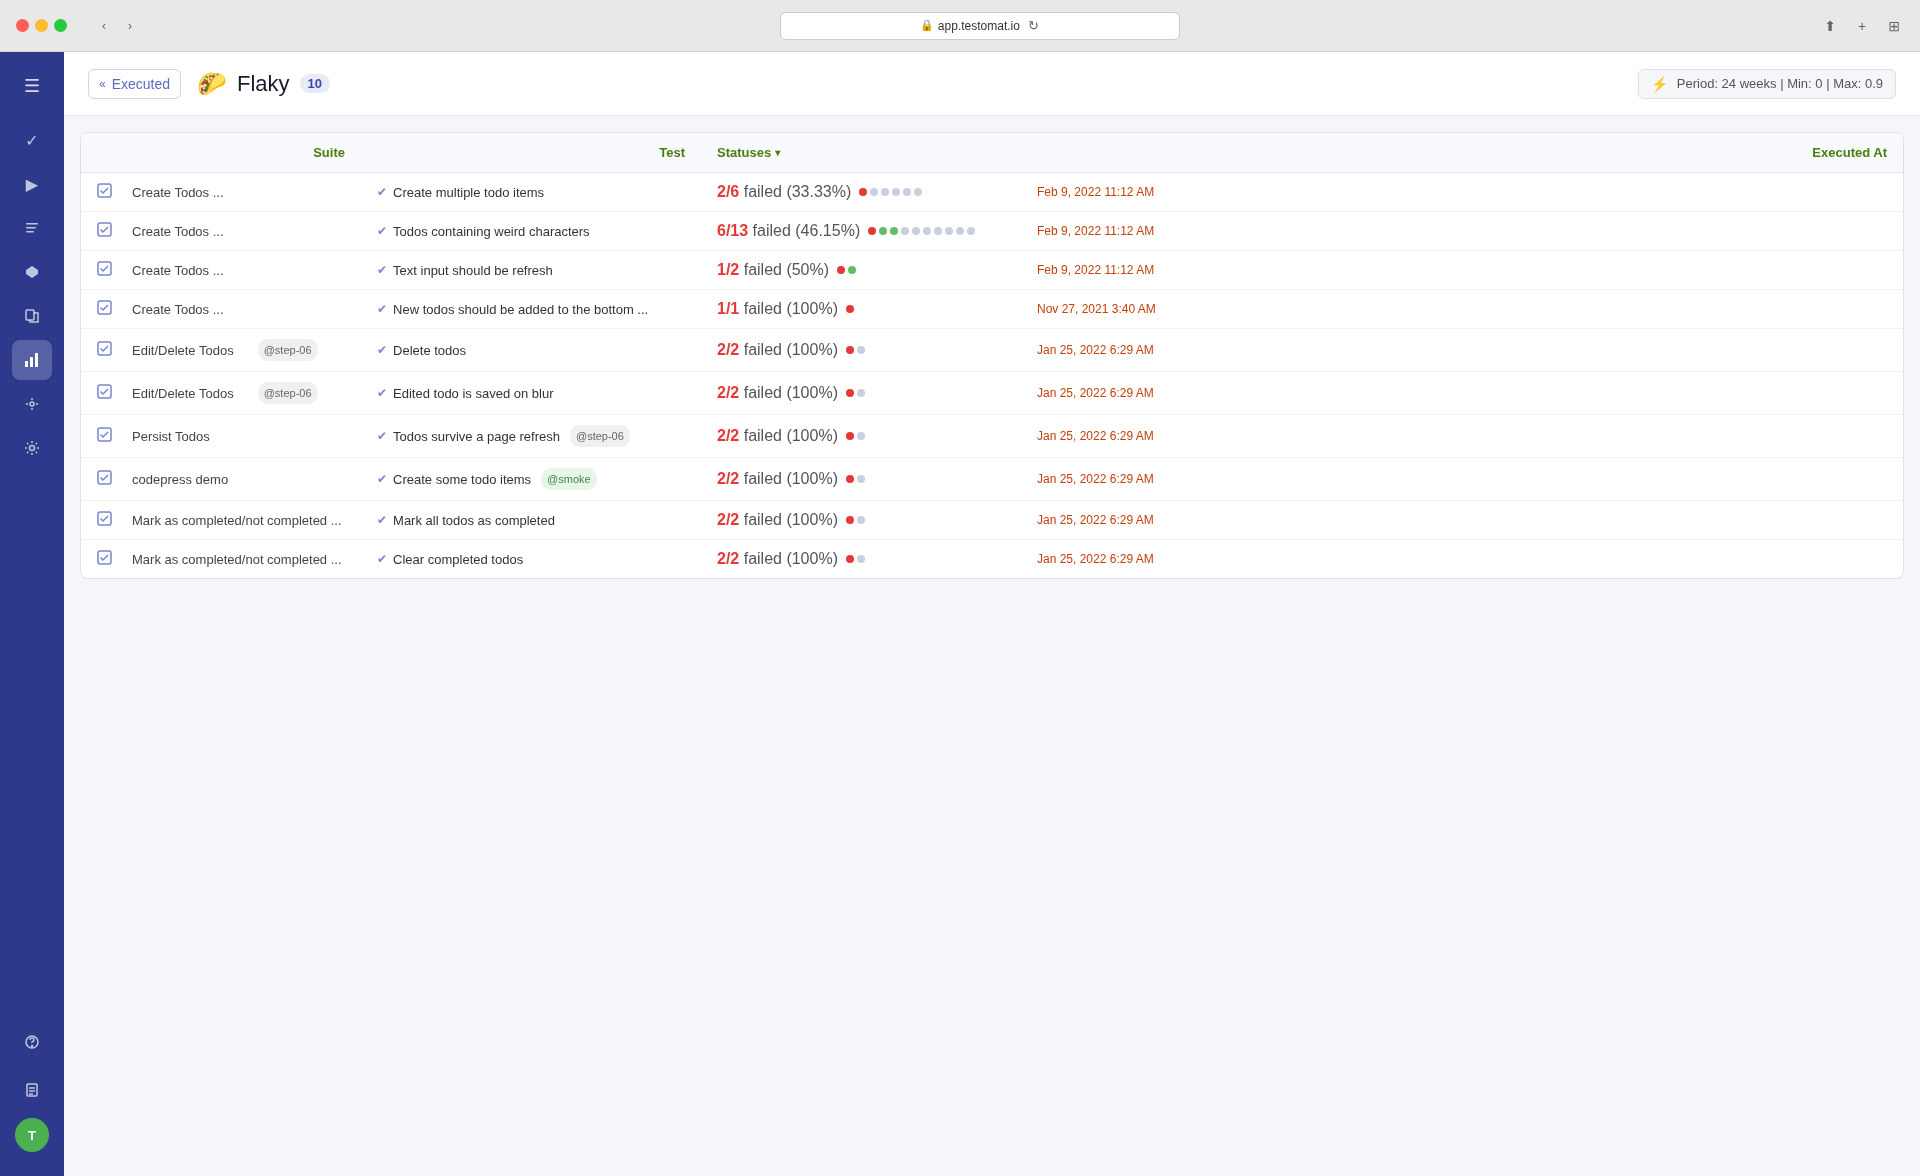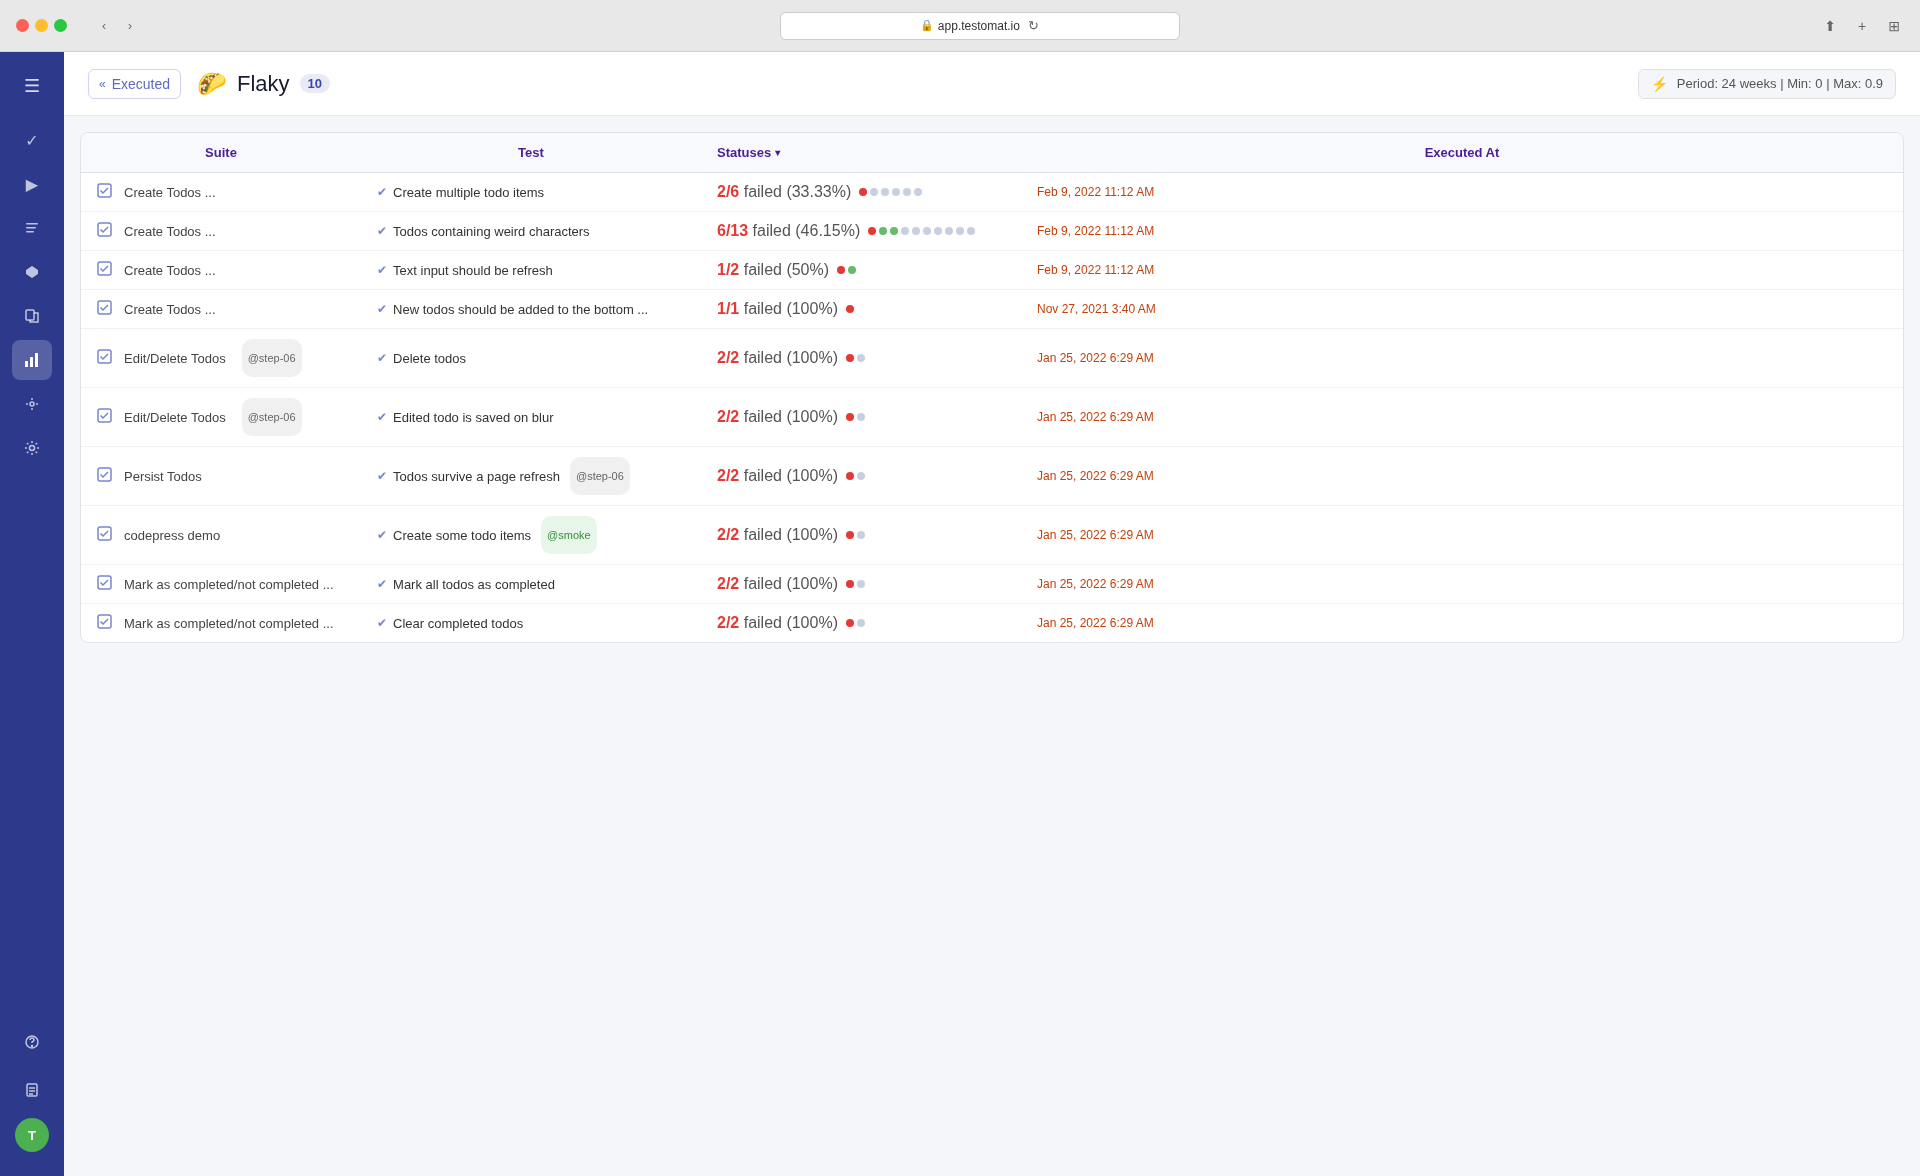--- a/index.html
+++ b/index.html
@@ -239,38 +239,38 @@
       width: 100%;
       border-collapse: collapse;
       font-size: 13px;
     }
     thead tr {
       background: #f8f9fc;
       border-bottom: 1px solid #e0e2e8;
     }
     thead th {
       padding: 12px 16px;
-      text-align: center;
+      text-align: right;
       font-weight: 600;
-      color: #4c1d95;
+      color: #4d7c0f;
       font-size: 13px;
     }
     tbody tr {
       border-bottom: 1px solid #f0f1f5;
     }
     tbody tr:last-child { border-bottom: none; }
     tbody td {
       padding: 10px 16px;
       color: #333;
       vertical-align: middle;
     }
     .suite-cell {
       display: flex;
       align-items: center;
-      gap: 12px;
+      gap: 20px;
       color: #444;
     }
     .suite-icon {
       color: #7986cb;
       font-size: 14px;
     }
     .test-cell {
       display: flex;
       align-items: center;
       gap: 6px;
@@ -278,21 +278,21 @@
     }
     .check-icon {
       color: #7986cb;
       font-size: 12px;
     }
     .tag {
       display: inline-block;
       background: #f0f0f0;
       color: #666;
       font-size: 11px;
-      padding: 13px 6px;
+      padding: 5px 6px;
       border-radius: 10px;
       margin-left: 4px;
     }
     .tag.smoke { background: #e8f5e9; color: #388e3c; }
     .statuses-cell {
       display: flex;
       align-items: center;
       gap: 4px;
     }
     .status-text {

